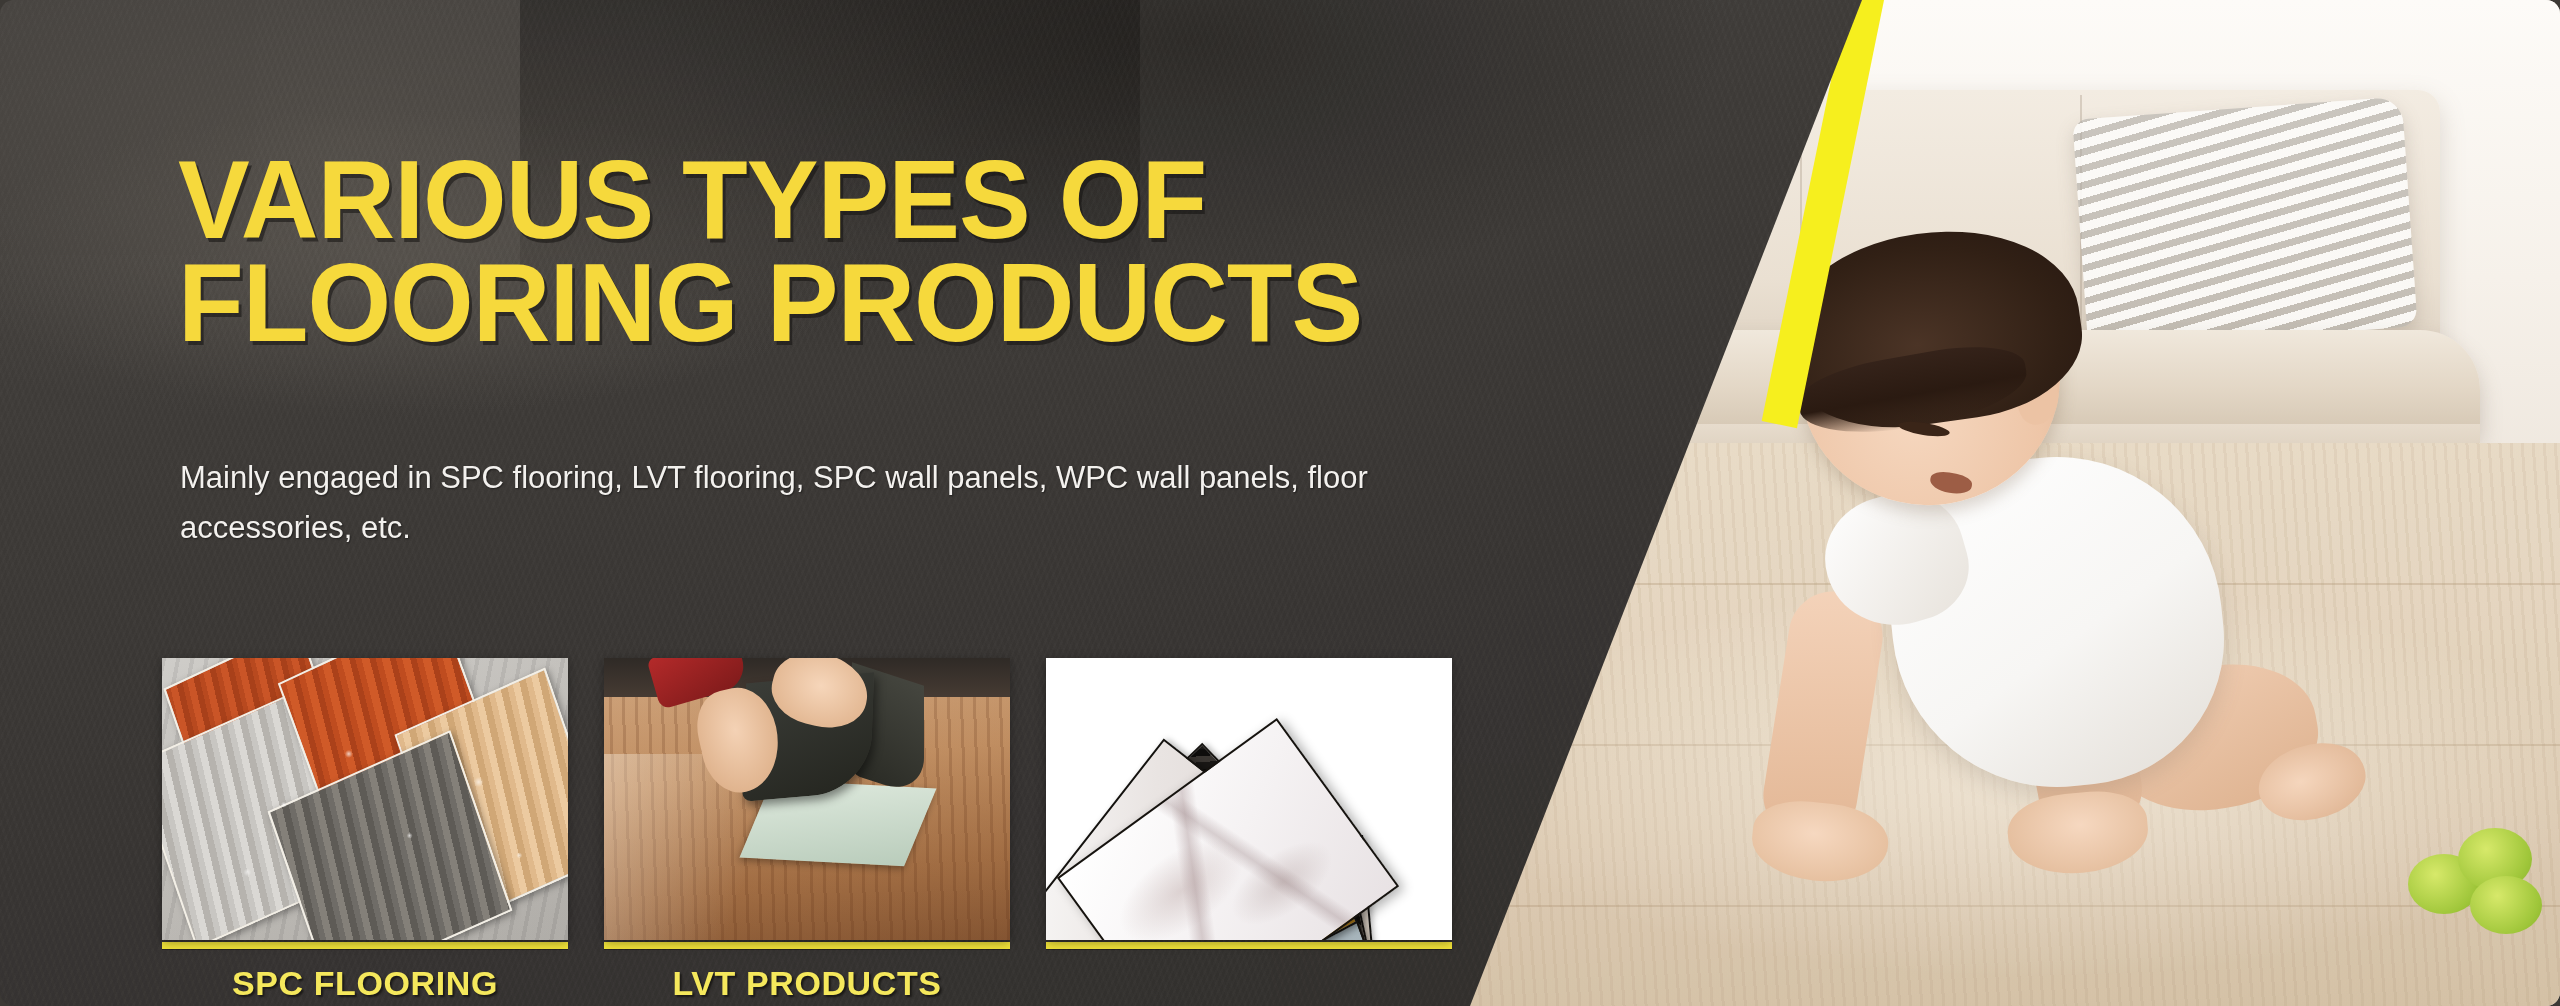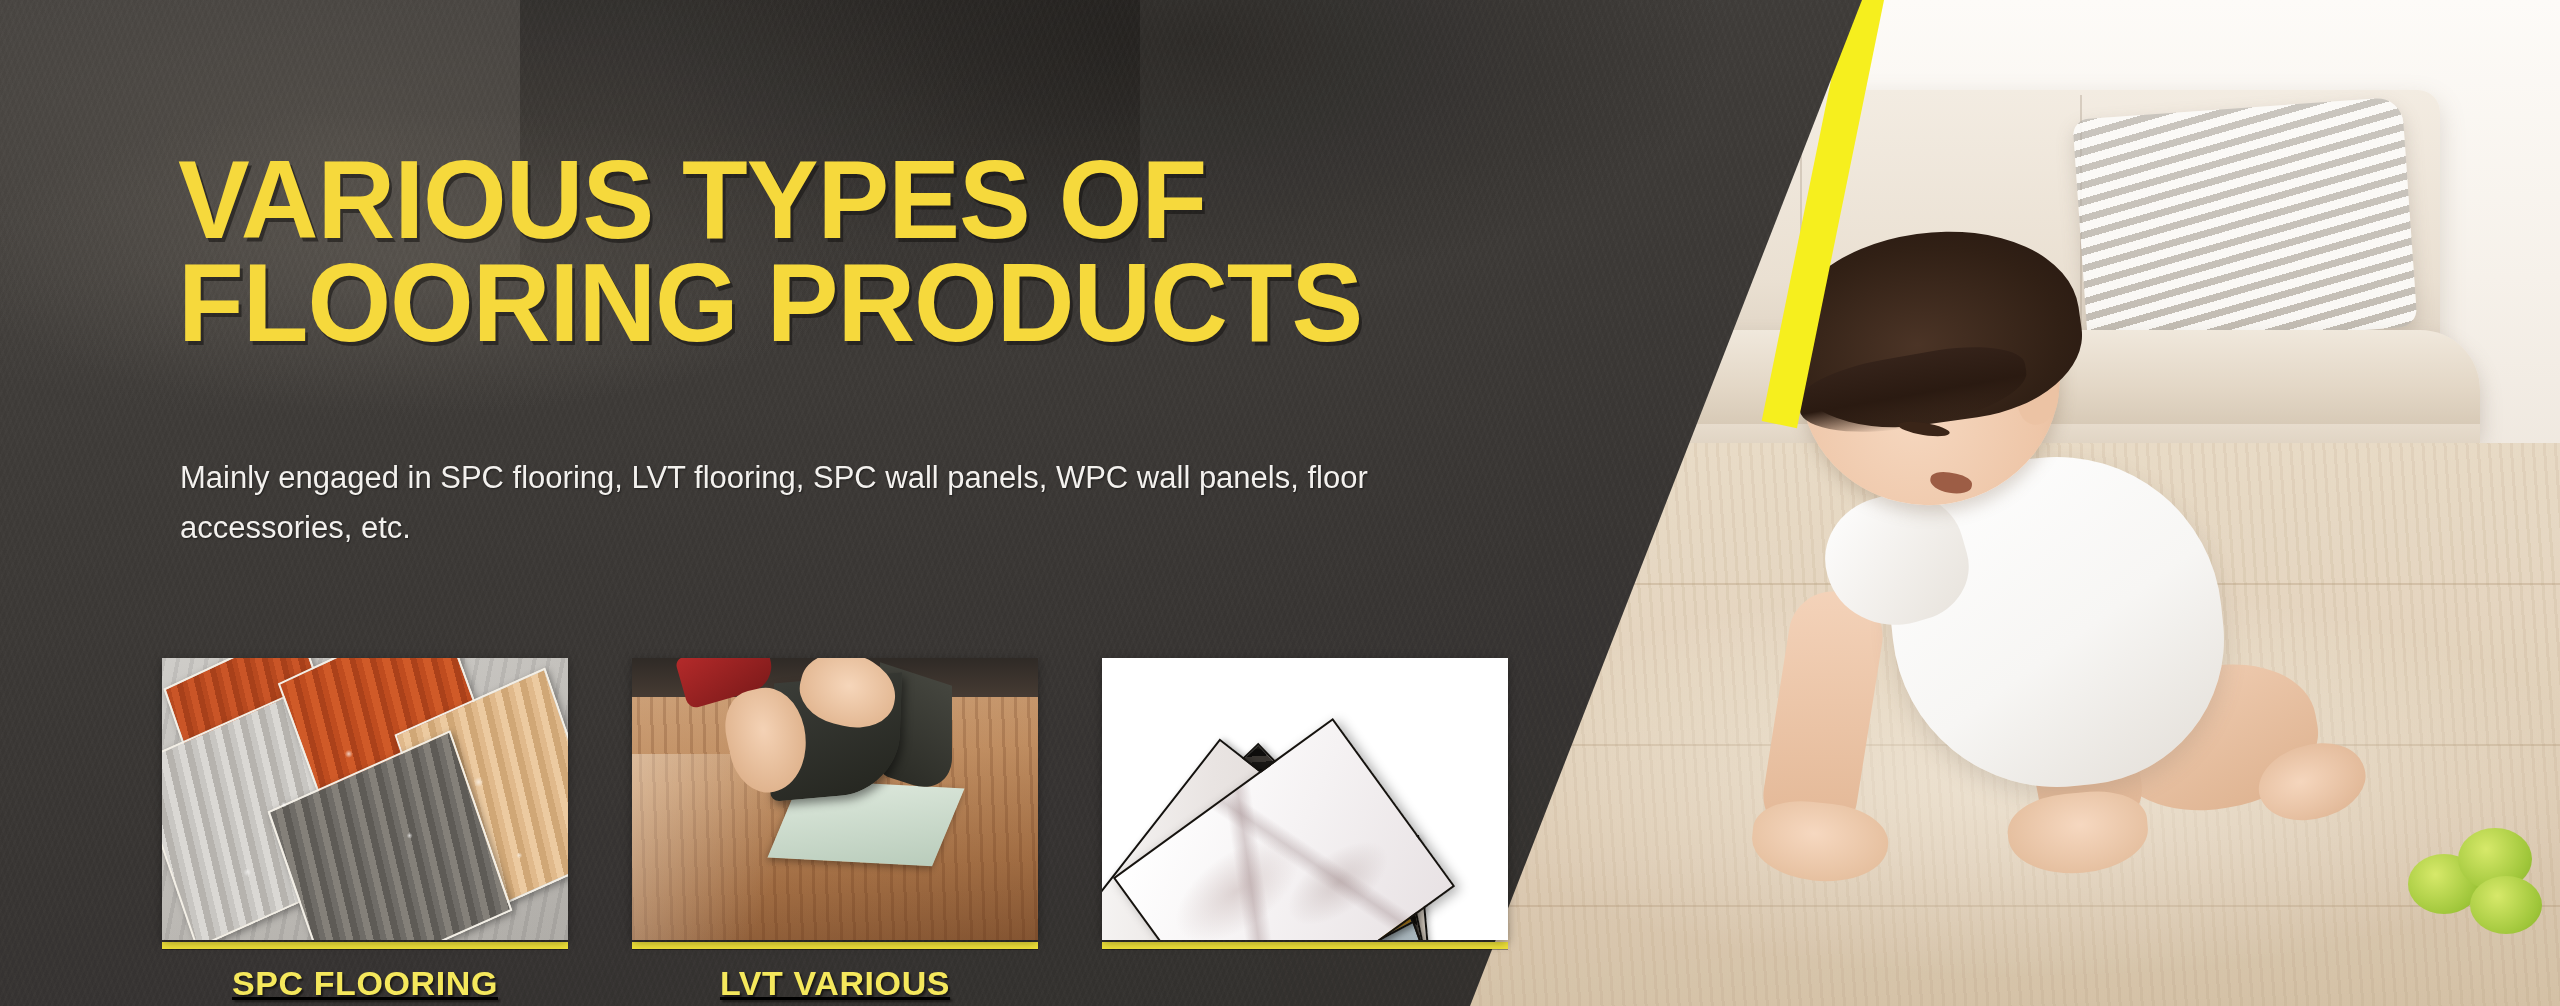--- a/index.html
+++ b/index.html
@@ -10,20 +10,21 @@
     background:#3c3935;
     font-family:"Liberation Sans", sans-serif;
   }
 
   .banner {
     position:relative;
     width:2560px;
     height:1006px;
     overflow:hidden;
     background:#3c3935;
+    border-radius:14px;
   }
 
   
   .photo-right {
     position:absolute;
     left:1380px; top:0;
     width:1180px; height:1006px;
     overflow:hidden;
   }
   .photo-scene { position:absolute; inset:0; background:#efe7dc; }
@@ -267,22 +268,21 @@
     line-height:1.62;
     font-weight:400;
     text-shadow:1px 1px 2px rgba(0,0,0,.5);
   }
 
   
   .cards {
     position:absolute;
     left:162px; top:658px;
     display:flex;
-    gap:64px;
-    text-decoration:underline;
+    gap:36px;
   }
   .card { width:406px; }
   .card-thumb {
     position:relative;
     width:406px; height:282px;
     overflow:hidden;
     box-shadow:0 3px 10px rgba(0,0,0,.35);
   }
   .card-bar {
     width:406px; height:7px;
@@ -533,21 +533,21 @@
             <div class="lvt-sheen"></div>
             <div class="lvt-green"></div>
             <div class="lvt-tile2"></div>
             <div class="lvt-tile"></div>
             <div class="lvt-sleeve"></div>
             <div class="lvt-hand-a"></div>
             <div class="lvt-hand-b"></div>
           </div>
         </div>
         <div class="card-bar"></div>
-        <div class="card-label condensed">LVT VARIOUS</div>
+        <div class="card-label condensed">LVT PRODUCTS</div>
       </div>
 
       <div class="card">
         <div class="card-thumb">
           <div class="art-panels">
             <div class="pan p7"></div>
             <div class="pan p6"></div>
             <div class="pan p5"></div>
             <div class="pan p4"></div>
             <div class="pan p3"></div>

